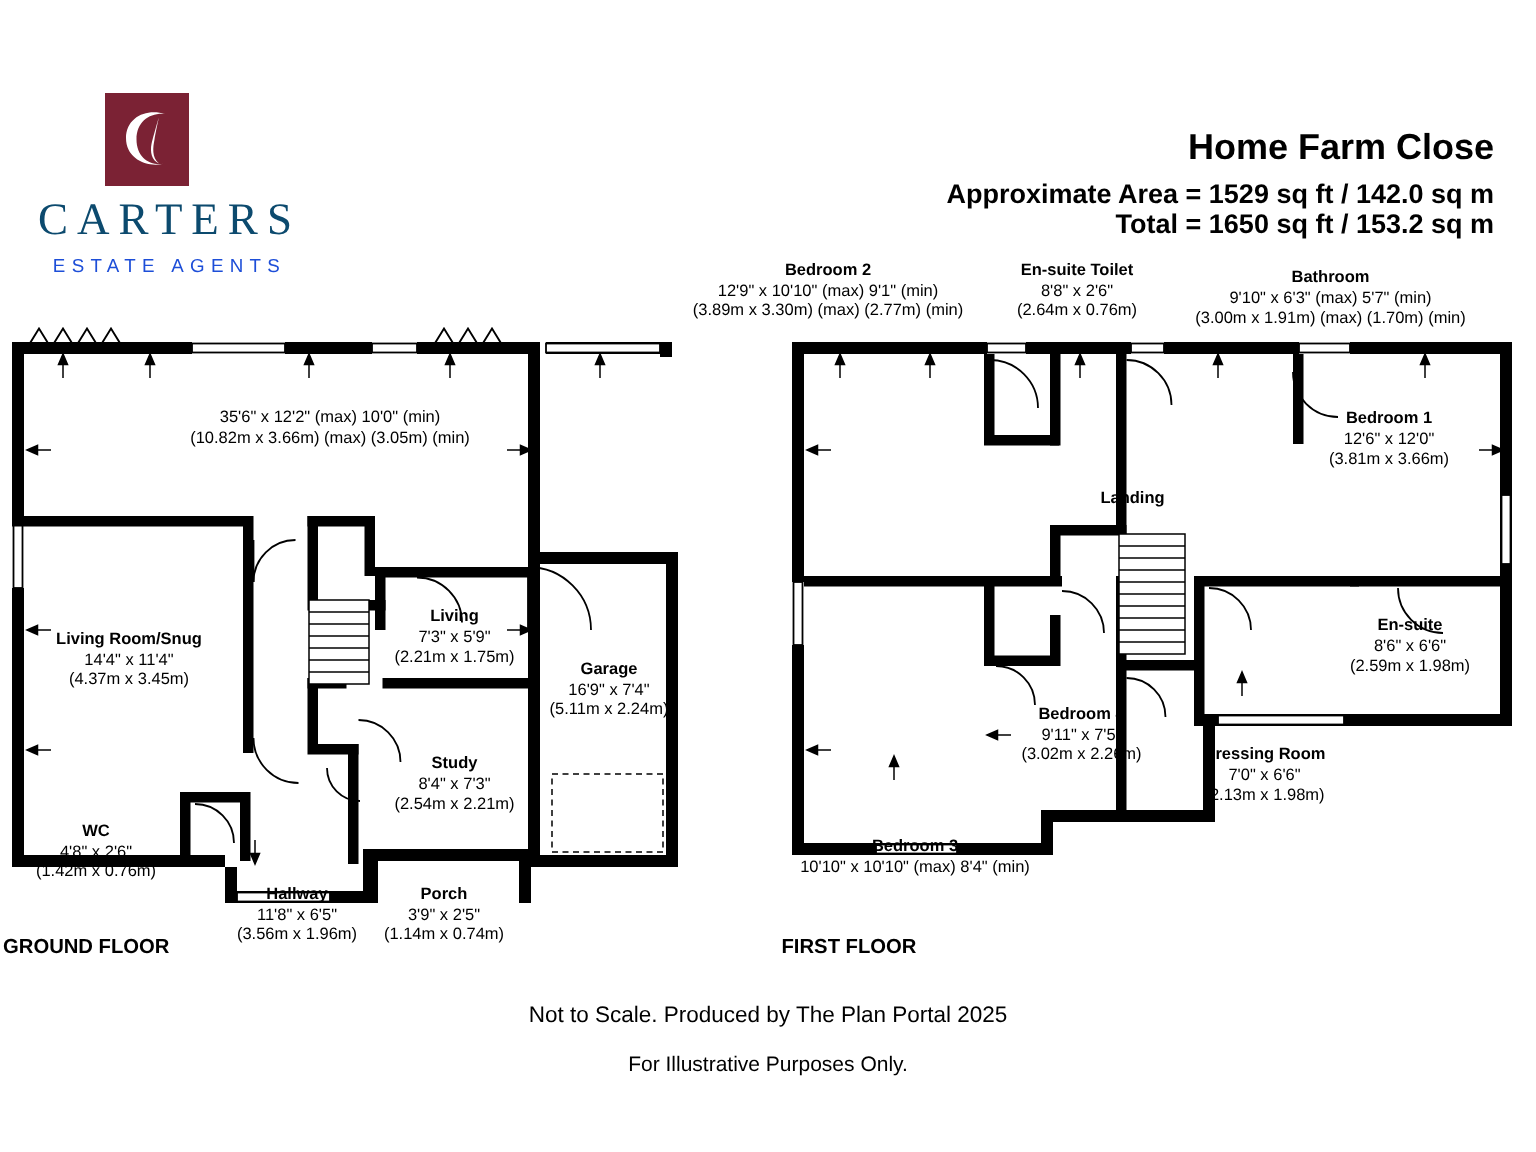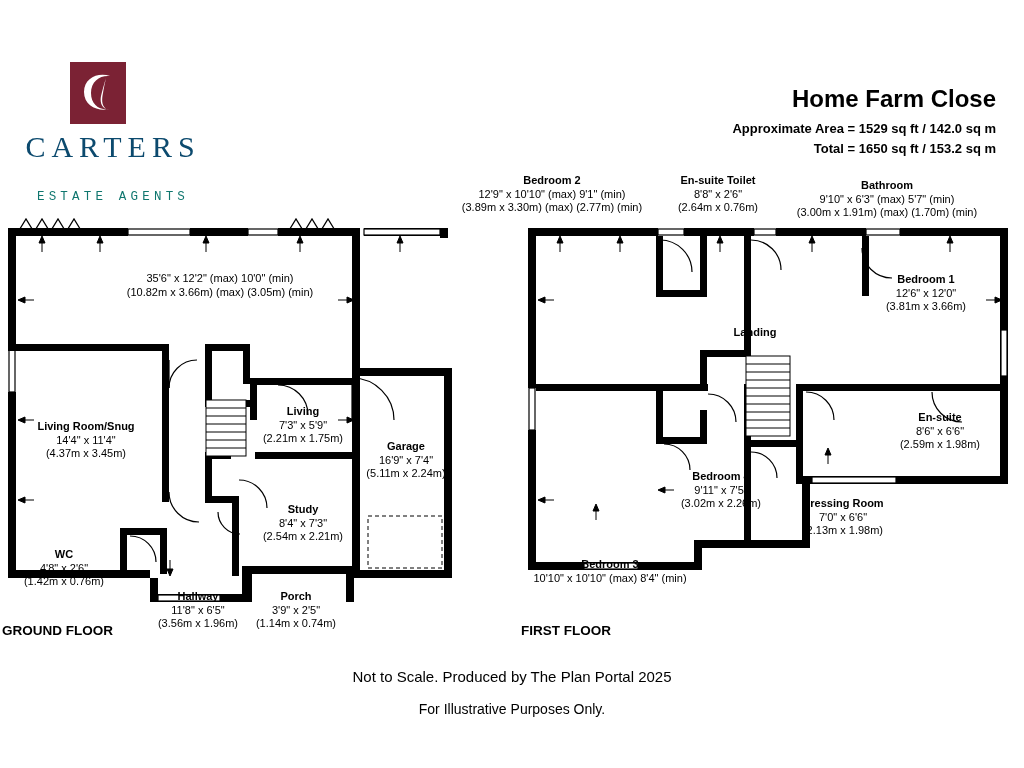--- a/index.html
+++ b/index.html
@@ -24,32 +24,31 @@
   }
   #brand-name {
     left: 8px; top: 130px; width: 210px;
     font-size: 30px; letter-spacing: 6px; color: #0c4a6e;
     font-family: "Liberation Serif", serif;
     text-align: center;
     font-weight: 400;
   }
   #brand-sub {
     left: 8px; top: 170px; width: 210px;
-    font-size: 12.5px; letter-spacing: 4.2px; color: #0f766e;
-    font-family: Liberation Mono, monospace;
+    font-size: 12.5px; letter-spacing: 4.2px; color: #1d4ed8;
+    font-family: Liberation Sans, sans-serif;
     text-align: center;
-    margin-top: 20px;
   }
 
   
   #title-block { right: 28px; top: 48px; text-align: right; margin-top: 37px; }
   #doc-title {
     font-size: 24px; font-weight: bold; margin-bottom: 6px;
   }
-  .area-line { font-size: 13px; font-weight: bold; line-height: 20px; }
+  .area-line { font-size: 18px; font-weight: bold; line-height: 20px; }
 
   
   .floor-label { font-size: 13.5px; font-weight: bold; }
   #ground-floor-label { left: 2px; top: 623px; }
   #first-floor-label { left: 521px; top: 623px; }
 
   
   #footer { left: 0; top: 668px; width: 1024px; text-align: center; }
   #footer-line1 { font-size: 15px; }
   #footer-line2 { font-size: 14px; font-weight: normal; margin-top: 16px; }

